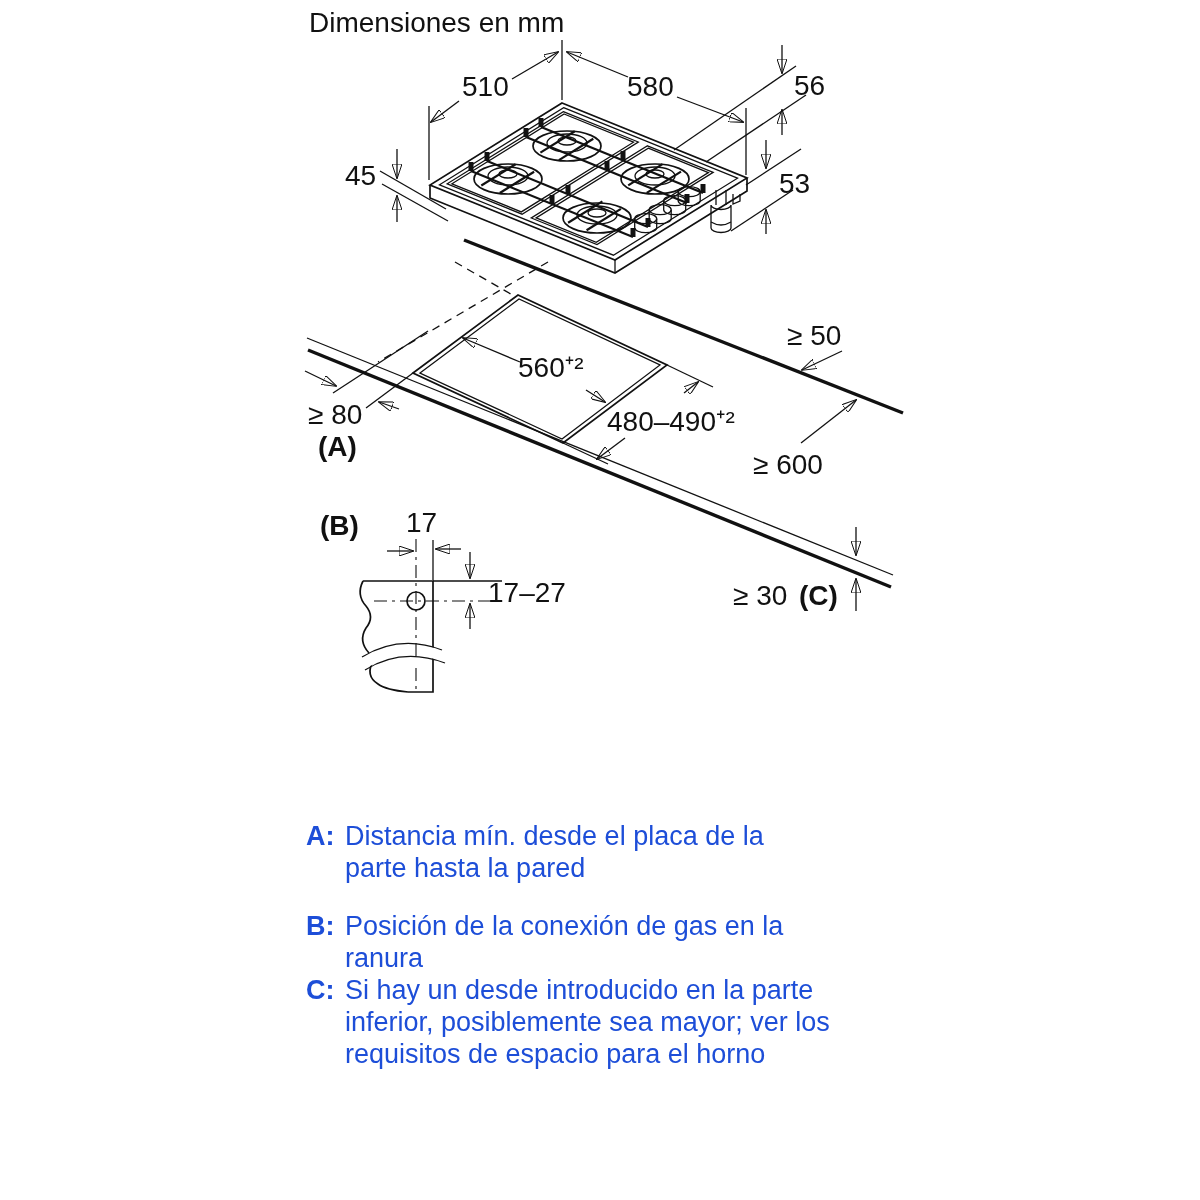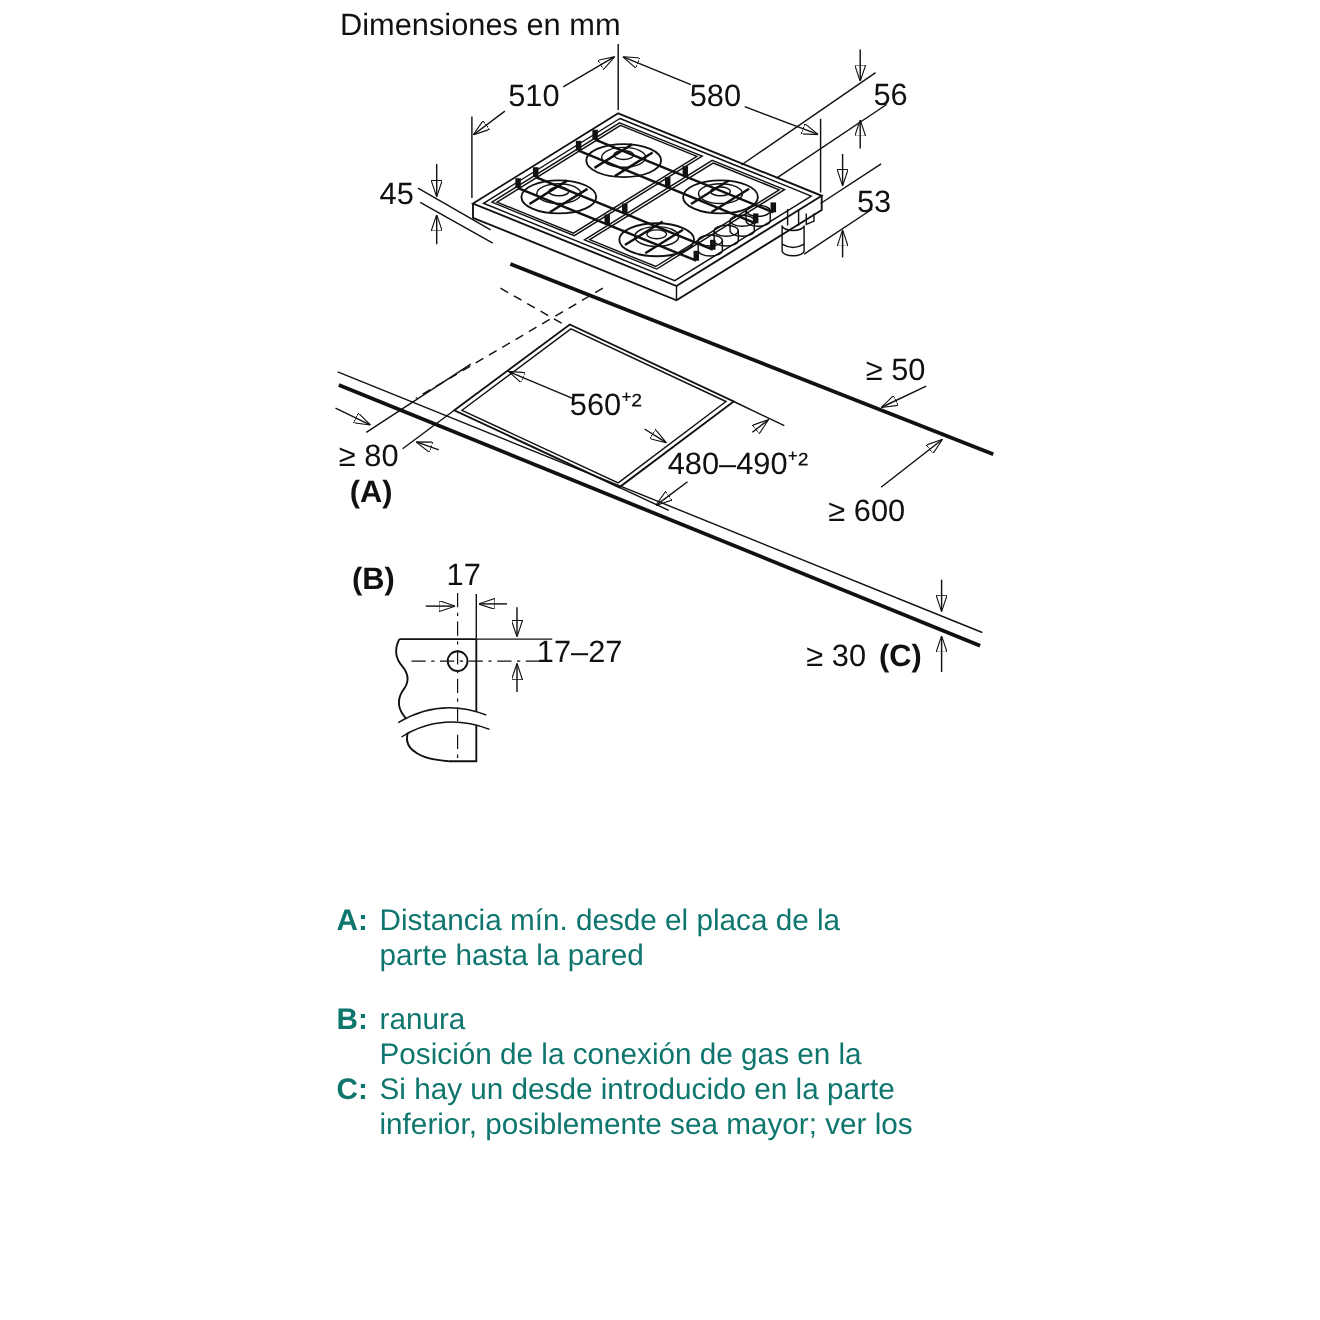--- a/index.html
+++ b/index.html
@@ -1,17 +1,17 @@
 <!DOCTYPE html>
 <html><head>
 <meta charset="utf-8">
 <style>
   html,body{margin:0;padding:0;background:#fff;}
   .stage{position:relative;width:984px;height:1200px;background:#ffffff;overflow:hidden;
-         font-family:"Liberation Sans", sans-serif;color:#0f766e;}
+         font-family:"Liberation Sans", sans-serif;color:#1d4ed8;}
   .stage svg{position:absolute;left:0;top:0;}
   svg line, svg path, svg circle, svg ellipse, svg polyline{stroke:#111;fill:none;}
   .thin{stroke-width:1.3;}
   .med{stroke-width:1.7;}
   .thick{stroke-width:3.4;}
   .bar{stroke-width:2.2;}
   .prong{stroke-width:5;}
   .dashed{stroke-dasharray:8 6;stroke-width:1.3;}
   .cline{stroke-dasharray:13 5 3 5;stroke-width:1.1;}
   .whiteout{stroke:#fff;stroke-width:11;}
@@ -221,26 +221,27 @@
   <div class="row gapA">
     <div class="key">A:</div>
     <div class="lines">
       <div>Distancia mín. desde el placa de la</div>
       <div>parte hasta la pared</div>
     </div>
   </div>
   <div class="row">
     <div class="key">B:</div>
     <div class="lines">
+      <div>Posición de la conexión de gas en la</div>
       <div>ranura</div>
-      <div>Posición de la conexión de gas en la</div>
     </div>
   </div>
   <div class="row">
     <div class="key">C:</div>
     <div class="lines">
       <div>Si hay un desde introducido en la parte</div>
       <div>inferior, posiblemente sea mayor; ver los</div>
+      <div>requisitos de espacio para el horno</div>
     </div>
   </div>
 </div>
 
 </div>
 
 </body></html>

